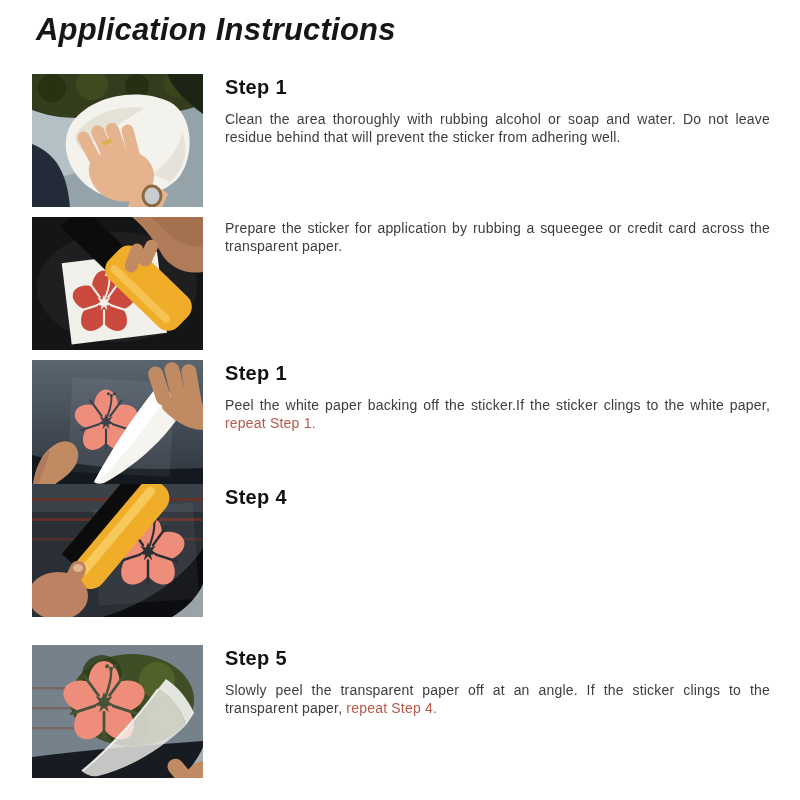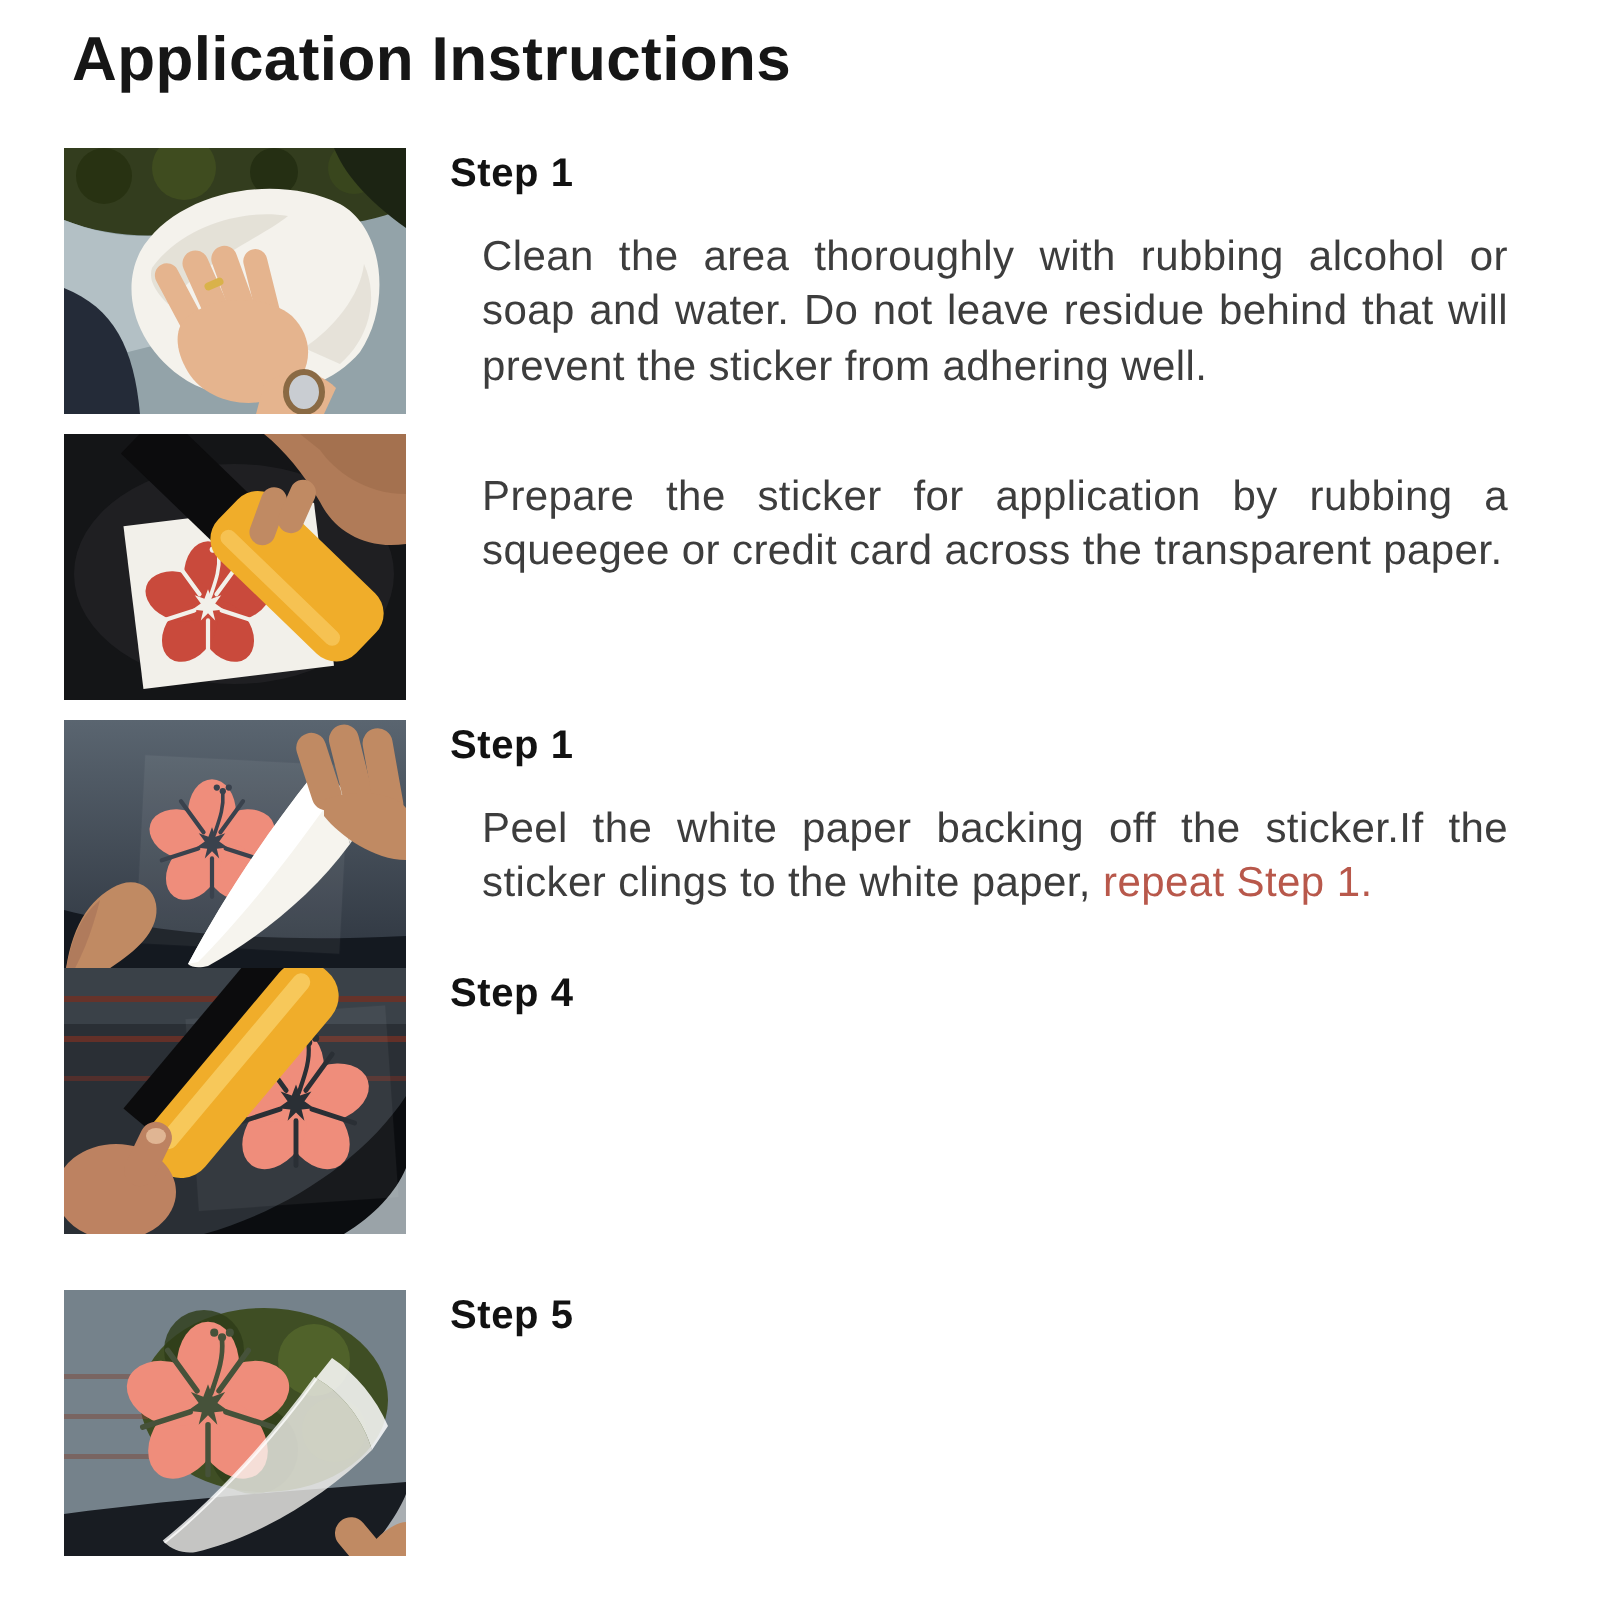--- a/index.html
+++ b/index.html
@@ -1,25 +1,25 @@
 <!DOCTYPE html>
 <html style="--heading-text: #121212; --body-text: #3d3d3d; --highlight-red: #b8584b; --sticker-red: #c94a3c; --sticker-coral: #ef8d7b; --squeegee-yellow: #f0ad2a;"><head>
 <meta charset="utf-8">
 <style>
   html,body{margin:0;padding:0;background:#ffffff;}
   body{width:800px;height:800px;font-family:"Liberation Sans",sans-serif;}
   .page{position:relative;width:800px;height:800px;background:#ffffff;overflow:hidden;}
   .page-title{position:absolute;left:36px;top:12px;margin:0;font-size:31px;font-weight:700;
-    color:#161616;letter-spacing:.2px;}
+    color:#161616;letter-spacing:.2px;font-style:italic;}
   .step-row{position:absolute;left:32px;display:flex;gap:22px;align-items:flex-start;}
   .photo-frame{width:171px;height:133px;margin:0;flex:0 0 171px;overflow:hidden;background:#222;}
   svg.photo{width:100%;height:100%;display:block;}
   .step-text{width:545px;padding-top:2px;}
   .step-title{margin:0 0 11px 0;font-size:20px;font-weight:700;color:#121212;letter-spacing:.3px;}
-  .step-body{margin:16px;font-size:21px;line-height:1.3;color:var(--body-text,#3d3d3d);
+  .step-body{margin:0;font-size:14px;line-height:1.3;color:var(--body-text,#3d3d3d);
     text-align:justify;letter-spacing:.2px;}
   .hl{color:var(--highlight-red,#b8584b);}
   .defs-holder{position:absolute;width:0;height:0;overflow:hidden;}
 </style>
 </head>
 <body>
 
 <div class="page">
 
   <svg class="defs-holder" aria-hidden="true">
@@ -212,16 +212,17 @@
           <path d="M50,126 C70,110 100,80 126,44" stroke="#ffffff" stroke-width="2" fill="none" opacity=".8"></path>
         </g>
         <g fill="#c08a63">
           <rect x="140" y="112" width="16" height="30" rx="8" transform="rotate(-40 148 127)"></rect>
           <path d="M150,133 C156,122 166,116 171,116 V133 Z"></path>
         </g>
       </svg>
     </figure>
     <div class="step-text">
       <h2 class="step-title">Step 5</h2>
+      <p class="step-body"><span>Slowly peel the transparent paper off at an angle. If the sticker clings to the transparent paper, </span><span class="hl">repeat Step 4.</span></p>
     </div>
   </section>
 
 </div>
 
 </body></html>

